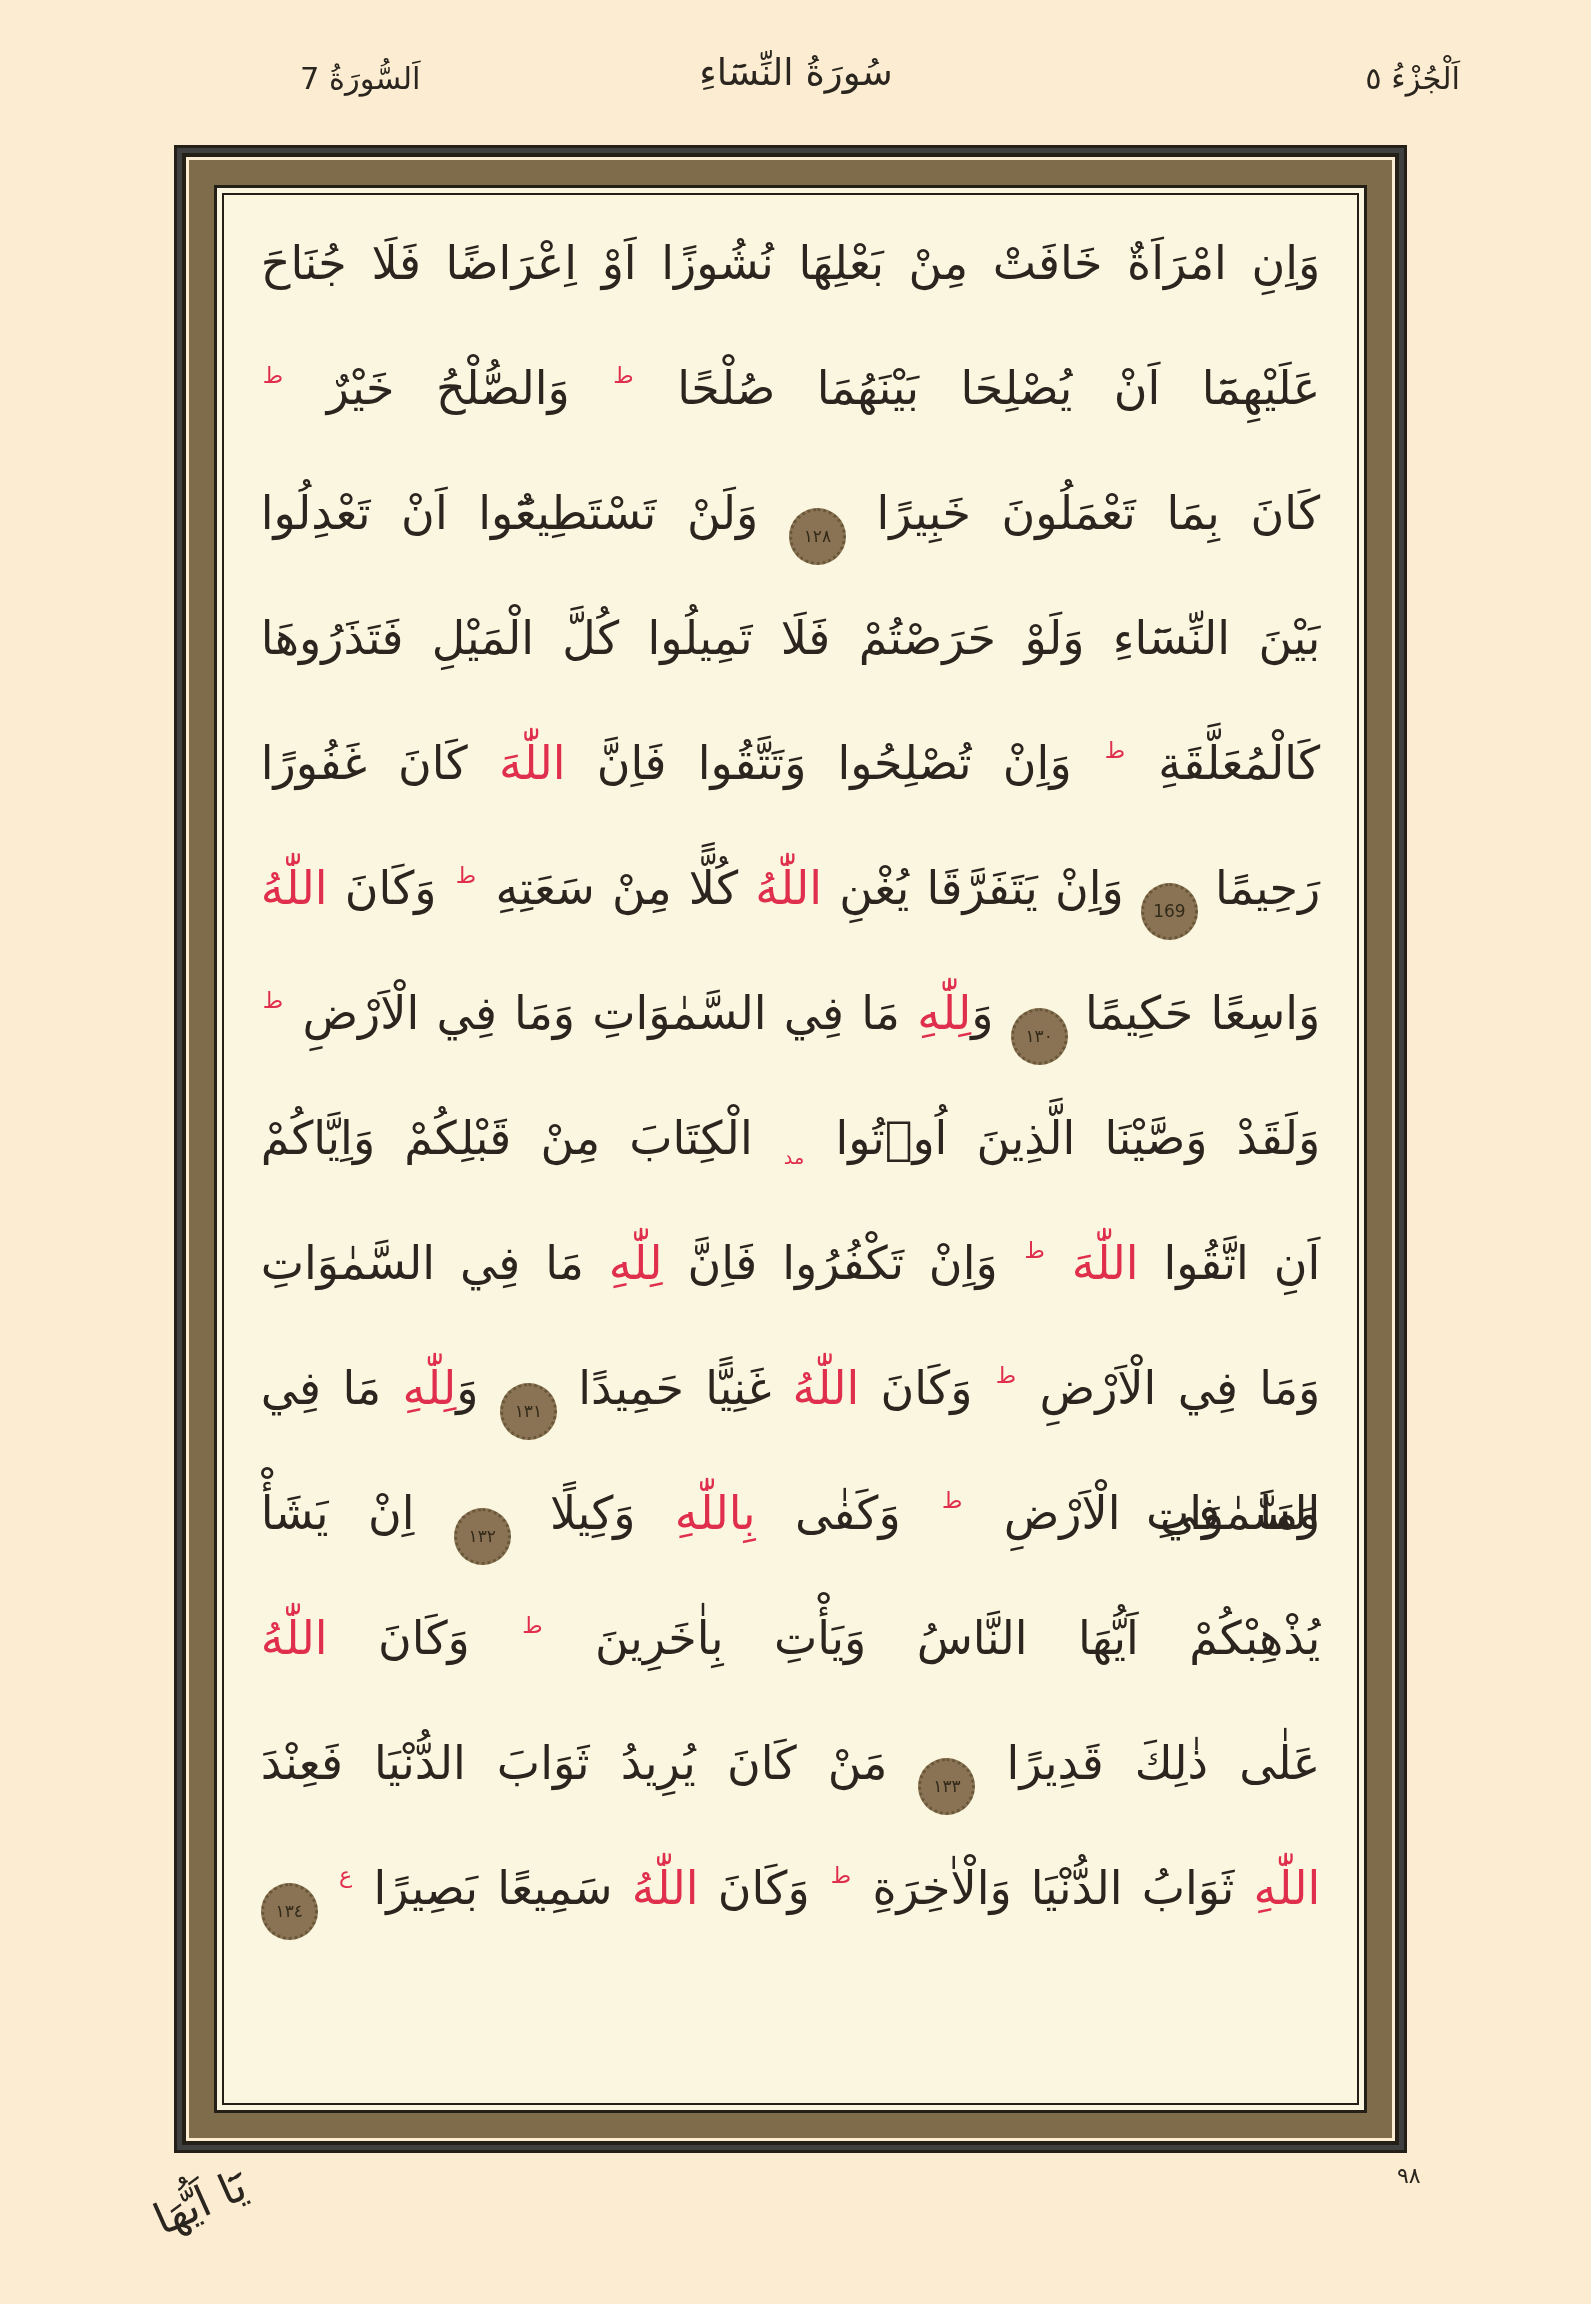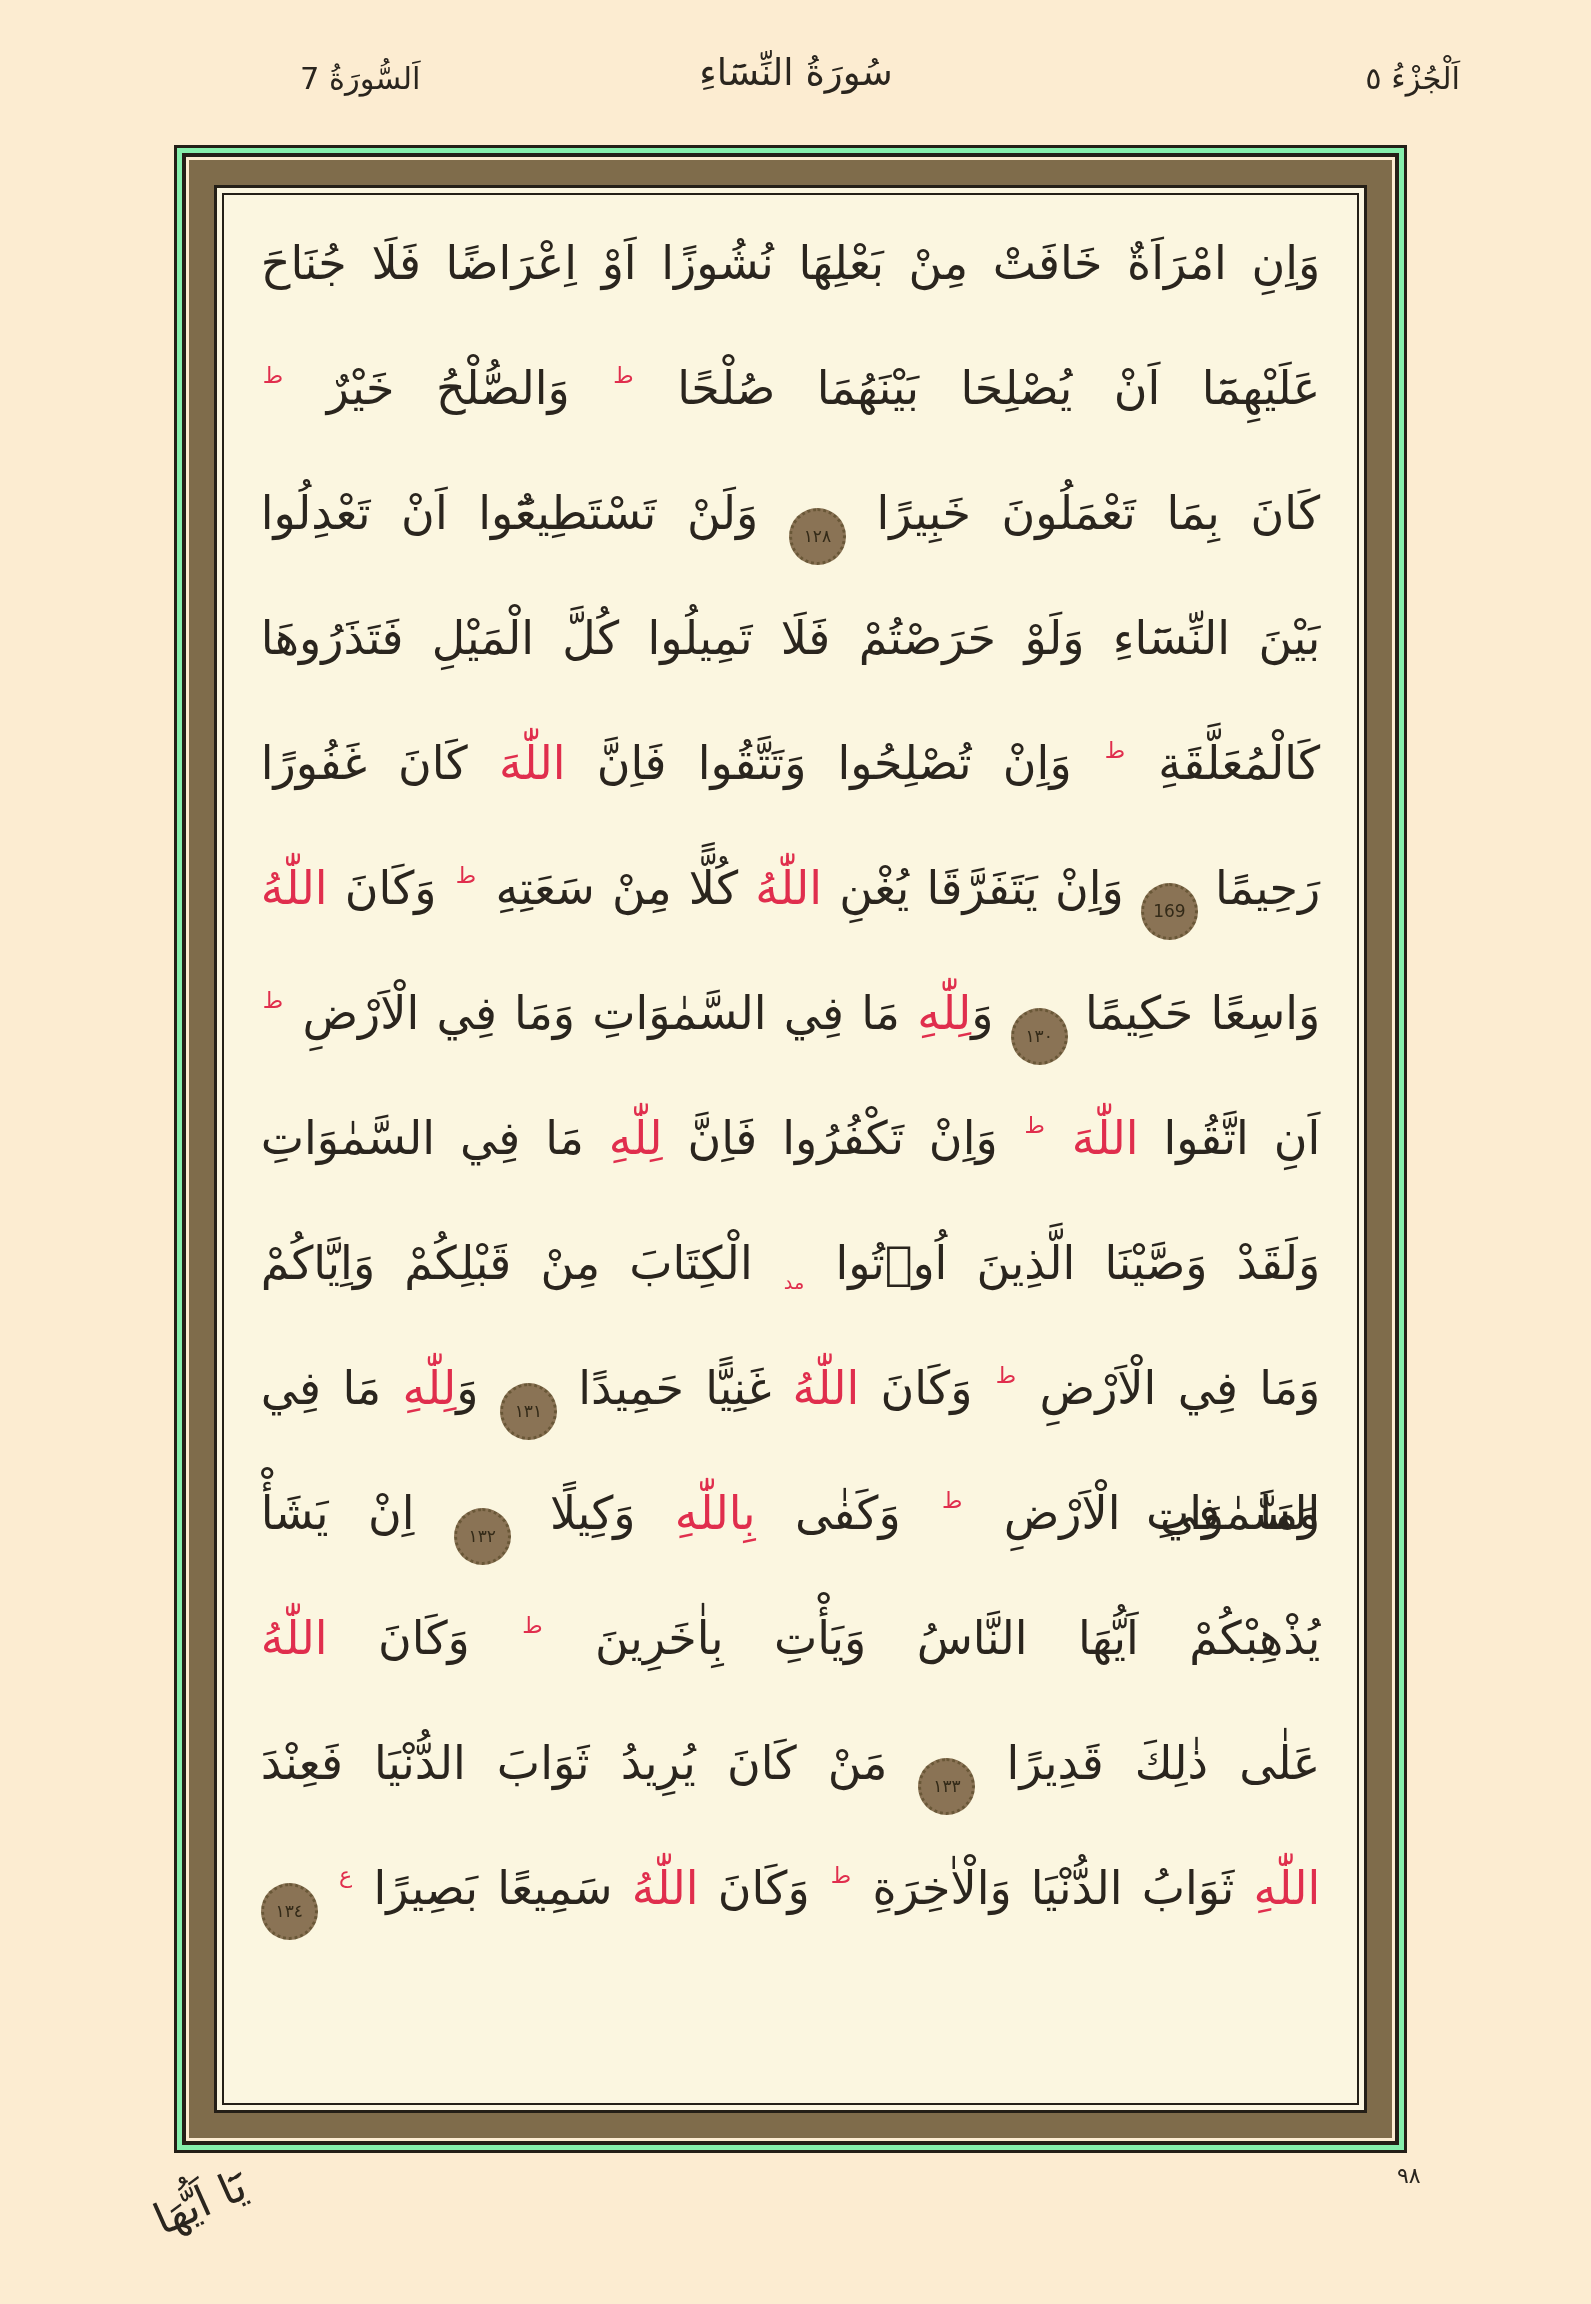--- a/index.html
+++ b/index.html
@@ -9,21 +9,21 @@
     font-family:"DejaVu Sans", sans-serif;
     color:#2a251e;
   }
   .hdr{position:absolute;direction:rtl;color:#2a251e;white-space:nowrap;}
   .hdr-left{left:300px;top:61px;font-size:30.5px;}
   .hdr-center{left:0;right:0;top:51px;text-align:center;font-size:37px;}
   .hdr-right{right:132px;top:61px;font-size:30.5px;}
 
   
   .frame{position:absolute;left:174px;top:145px;width:1233px;height:2008px;
-         box-sizing:border-box;border:3px solid #241f17;padding:4.9px;background:#86efac;}
+         box-sizing:border-box;border:3px solid #241f17;padding:4.9px;background:#404040;}
   .frame-mid{width:100%;height:100%;box-sizing:border-box;border:4.9px solid #241f17;padding:3px;background:#fcecd1;}
   .frame-band{width:100%;height:100%;box-sizing:border-box;border:25.6px solid #7f6c4b;background:#fbf6e0;}
   .frame-inner{width:100%;height:100%;box-sizing:border-box;border:3.9px solid #241f17;padding:4.9px;background:#fbf6e0;}
   .frame-in2{width:100%;height:100%;box-sizing:border-box;border:2px solid #241f17;background:#fbf6e0;
              padding:5.9px 37px;overflow:hidden;}
 
   .content{width:100%;height:100%;direction:rtl;}
   .line{
     height:125px;line-height:125px;font-size:46px;
     text-align:justify;text-align-last:justify;
@@ -56,22 +56,22 @@
       <div class="frame-inner">
         <div class="frame-in2">
           <div class="content" id="content">
               <div class="line"><span>وَاِنِ امْرَاَةٌ خَافَتْ مِنْ بَعْلِهَا نُشُوزًا اَوْ اِعْرَاضًا فَلَا جُنَاحَ</span> </div>
               <div class="line"><span>عَلَيْهِمَٓا اَنْ يُصْلِحَا بَيْنَهُمَا صُلْحًا</span> <span class="pause">ط</span> <span>وَالصُّلْحُ خَيْرٌ</span> <span class="pause">ط</span> </div>
               <div class="line"><span>كَانَ بِمَا تَعْمَلُونَ خَبِيرًا</span> <span class="marker">١٢٨</span> <span>وَلَنْ تَسْتَطِيعُٓوا اَنْ تَعْدِلُوا</span> </div>
               <div class="line"><span>بَيْنَ النِّسَٓاءِ وَلَوْ حَرَصْتُمْ فَلَا تَمِيلُوا كُلَّ الْمَيْلِ فَتَذَرُوهَا</span> </div>
               <div class="line"><span>كَالْمُعَلَّقَةِ</span> <span class="pause">ط</span> <span>وَاِنْ تُصْلِحُوا وَتَتَّقُوا فَاِنَّ</span> <span class="divine">اللّٰهَ</span> <span>كَانَ غَفُورًا</span> </div>
               <div class="line"><span>رَحِيمًا</span> <span class="marker">169</span> <span>وَاِنْ يَتَفَرَّقَا يُغْنِ</span> <span class="divine">اللّٰهُ</span> <span>كُلًّا مِنْ سَعَتِهِ</span> <span class="pause">ط</span> <span>وَكَانَ</span> <span class="divine">اللّٰهُ</span> </div>
               <div class="line"><span>وَاسِعًا حَكِيمًا</span> <span class="marker">١٣٠</span> <span>وَ</span><span class="divine">لِلّٰهِ</span> <span>مَا فِي السَّمٰوَاتِ وَمَا فِي الْاَرْضِ</span> <span class="pause">ط</span> </div>
+              <div class="line"><span>وَلَقَدْ وَصَّيْنَا الَّذِينَ اُو۫تُوا</span> <span class="madd">مد</span> <span>الْكِتَابَ مِنْ قَبْلِكُمْ وَاِيَّاكُمْ</span> </div>
               <div class="line"><span>اَنِ اتَّقُوا</span> <span class="divine">اللّٰهَ</span> <span class="pause">ط</span> <span>وَاِنْ تَكْفُرُوا فَاِنَّ</span> <span class="divine">لِلّٰهِ</span> <span>مَا فِي السَّمٰوَاتِ</span> </div>
-              <div class="line"><span>وَلَقَدْ وَصَّيْنَا الَّذِينَ اُو۫تُوا</span> <span class="madd">مد</span> <span>الْكِتَابَ مِنْ قَبْلِكُمْ وَاِيَّاكُمْ</span> </div>
               <div class="line"><span>وَمَا فِي الْاَرْضِ</span> <span class="pause">ط</span> <span>وَكَانَ</span> <span class="divine">اللّٰهُ</span> <span>غَنِيًّا حَمِيدًا</span> <span class="marker">١٣١</span> <span>وَ</span><span class="divine">لِلّٰهِ</span> <span>مَا فِي السَّمٰوَاتِ</span> </div>
               <div class="line"><span>وَمَا فِي الْاَرْضِ</span> <span class="pause">ط</span> <span>وَكَفٰى</span> <span class="divine">بِاللّٰهِ</span> <span>وَكِيلًا</span> <span class="marker">١٣٢</span> <span>اِنْ يَشَأْ</span> </div>
               <div class="line"><span>يُذْهِبْكُمْ اَيُّهَا النَّاسُ وَيَأْتِ بِاٰخَرِينَ</span> <span class="pause">ط</span> <span>وَكَانَ</span> <span class="divine">اللّٰهُ</span> </div>
               <div class="line"><span>عَلٰى ذٰلِكَ قَدِيرًا</span> <span class="marker">١٣٣</span> <span>مَنْ كَانَ يُرِيدُ ثَوَابَ الدُّنْيَا فَعِنْدَ</span> </div>
               <div class="line"><span class="divine">اللّٰهِ</span> <span>ثَوَابُ الدُّنْيَا وَالْاٰخِرَةِ</span> <span class="pause">ط</span> <span>وَكَانَ</span> <span class="divine">اللّٰهُ</span> <span>سَمِيعًا بَصِيرًا</span> <span class="ruku">ع</span> <span class="marker">١٣٤</span> </div>
             </div>
         </div>
       </div>
     </div>
   </div>

